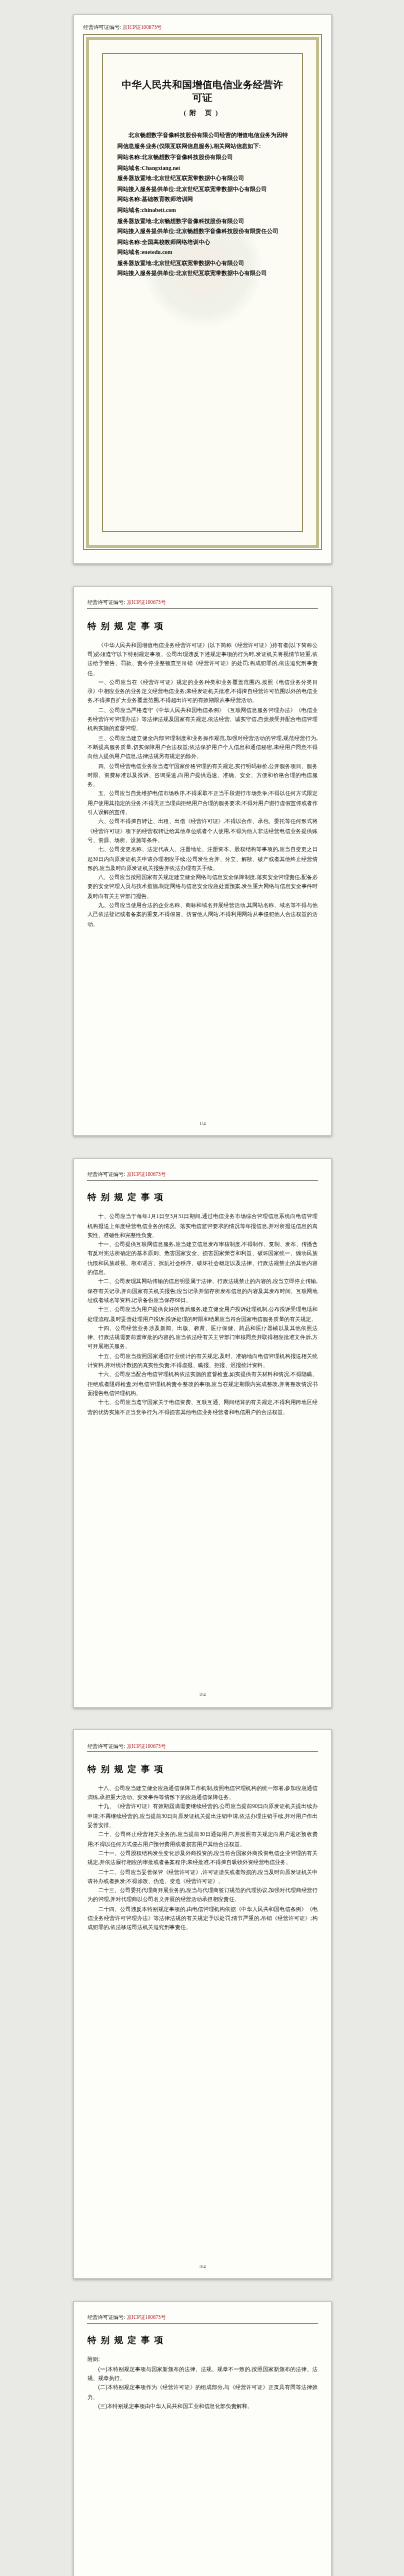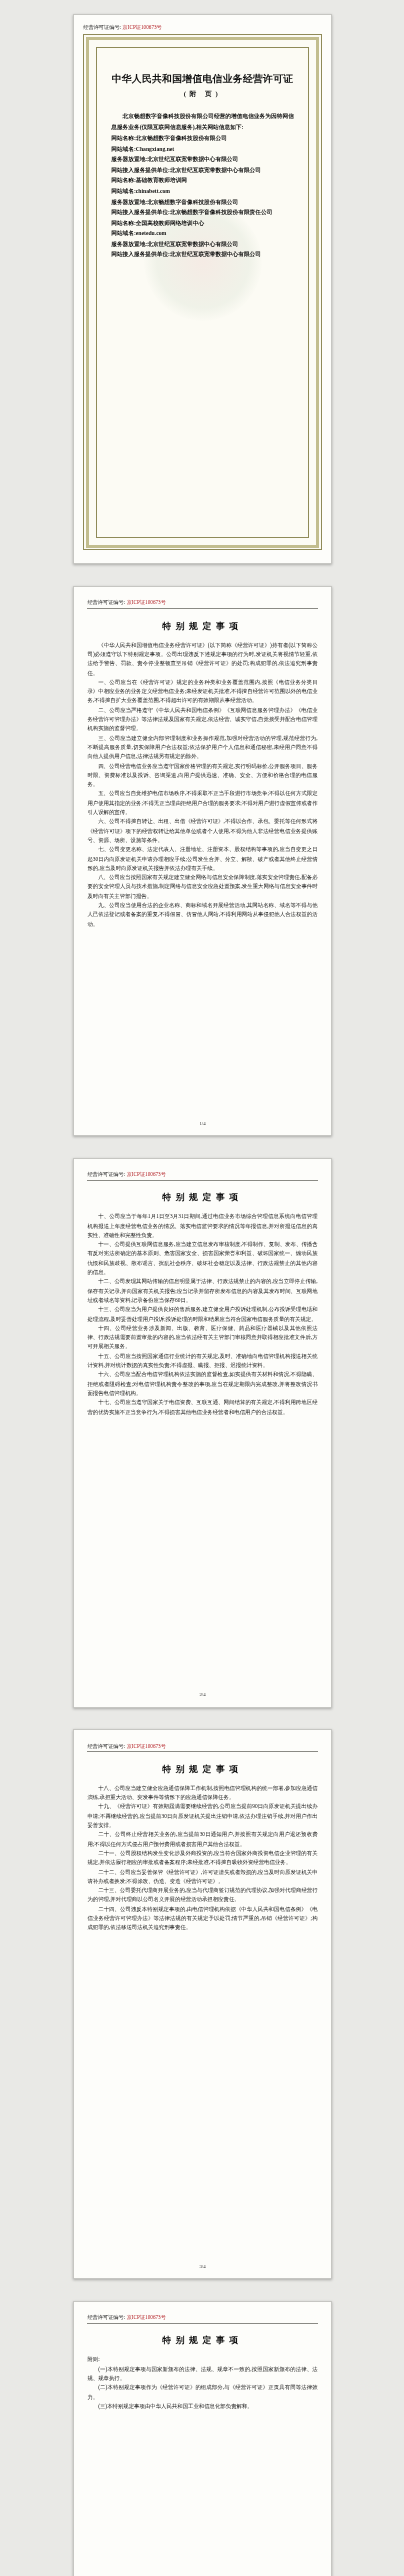--- a/index.html
+++ b/index.html
@@ -27,21 +27,21 @@
   }
   .hdr-no{color:#b0191e;margin-left:1.5px;}
   .prov .page-header{border-bottom:0.5px solid #8a8a84;padding-bottom:2.1px;}
 
   
   .cert{padding:8.2px 9.3px;}
   .cert-frame{
     margin-top:4.1px;height:516px;box-sizing:border-box;
     border:1px solid #8f8a58;padding:1.5px;background:#fcfbf4;
   }
-  .cert-frame-mid{height:100%;box-sizing:border-box;border:3.6px solid #c2bd8e;padding:7px;}
+  .cert-frame-mid{height:100%;box-sizing:border-box;border:3.6px solid #c2bd8e;padding:13px;}
   .cert-frame-in{
     height:100%;box-sizing:border-box;border:0.5px solid #8f8a58;
     padding:15.5px 14.4px;position:relative;
   }
   .watermark{
     position:absolute;top:155px;left:50%;width:118px;height:118px;
     transform:translateX(-50%);border-radius:50%;pointer-events:none;
     background:radial-gradient(circle,rgba(196,120,118,.12) 0%,rgba(132,164,130,.10) 55%,rgba(0,0,0,0) 72%);
   }
   .cert-title{
@@ -55,21 +55,21 @@
   .cert-body{position:relative;}
   .cert-body p{
     font-size:5.7px;font-weight:600;line-height:1.85;
     margin:0;text-align:justify;
   }
   .cert-intro{text-indent:2em;margin-bottom:1px !important;}
 
   
   .prov{padding:12.4px 13.4px 10.3px;}
   .prov-title{
-    text-align:center;font-size:8.8px;font-weight:bold;
+    font-size:8.8px;font-weight:bold;
     letter-spacing:4.6px;margin:11.3px 0 8.2px;
   }
   .prov-body p{
     font-size:5.4px;line-height:1.72;margin:0;
     text-align:justify;text-indent:2em;color:#151515;
   }
   .prov-body p.no-indent{text-indent:0;}
   .page-foot{
     position:absolute;left:0;right:0;bottom:9.3px;
     text-align:center;font-size:4.9px;color:#333;

